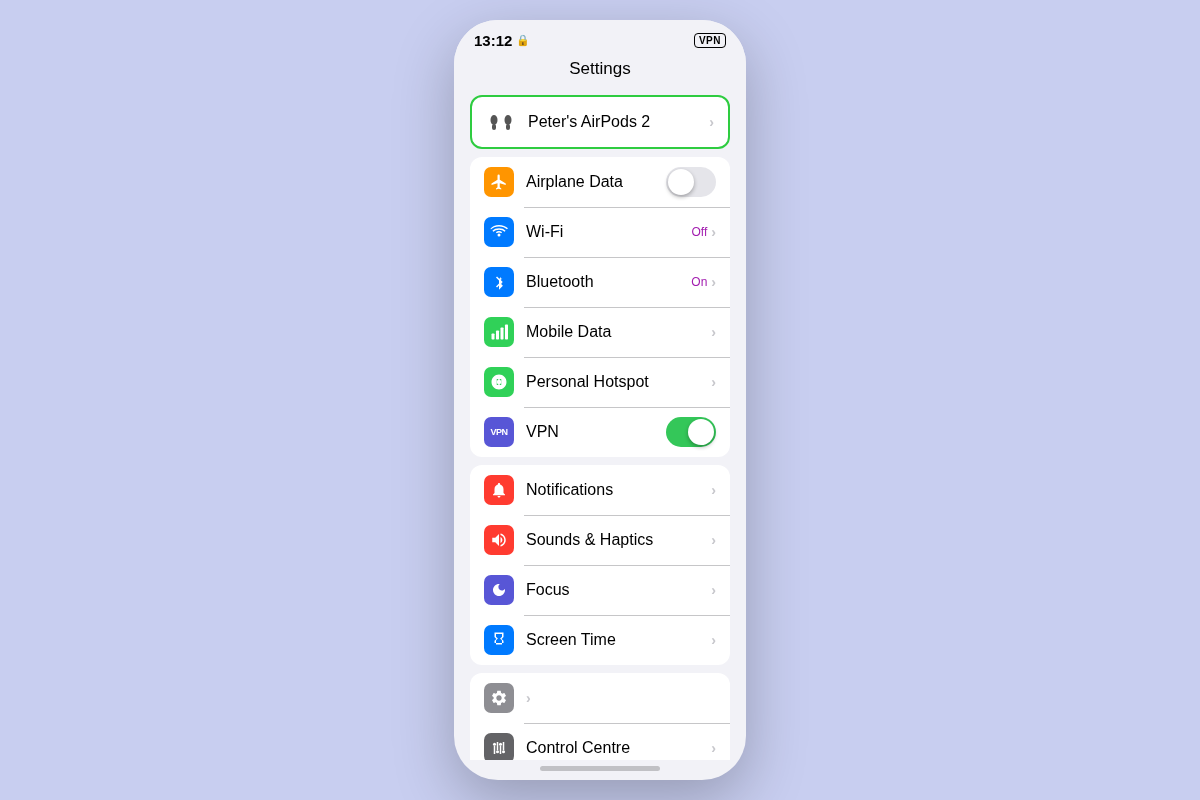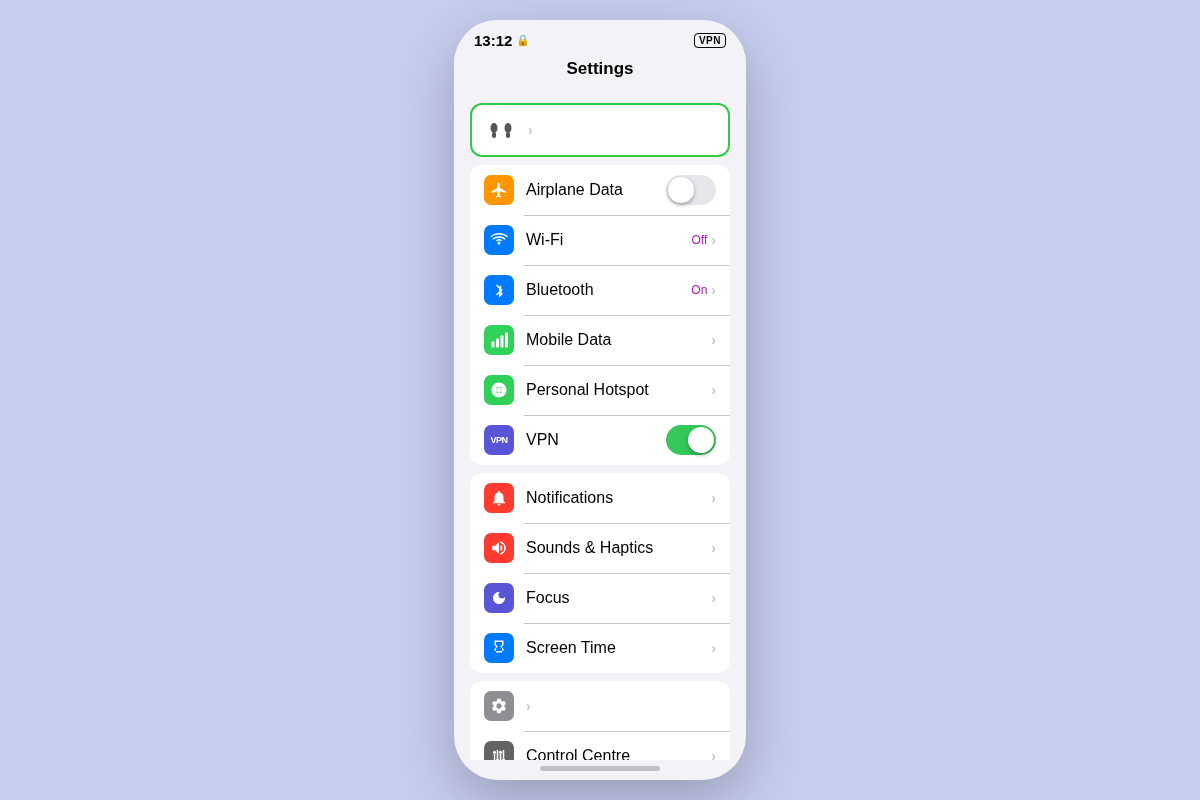--- a/index.html
+++ b/index.html
@@ -56,23 +56,23 @@
       padding: 1px 4px;
       font-size: 10px;
       font-weight: 700;
       color: #000;
       letter-spacing: 0.5px;
     }
 
     .nav-bar {
       background: #f2f2f7;
       text-align: center;
-      padding: 6px 0 24px;
+      padding: 6px 0 16px;
       font-size: 17px;
-      font-weight: 700;
+      font-weight: 400;
       color: #000;
       flex-shrink: 0;
     }
 
     .scroll-area {
       flex: 1;
       overflow-y: auto;
       padding: 0 16px 20px;
       scrollbar-width: none;
     }
@@ -249,20 +249,21 @@
         <div class="airpods-icon-wrap">
           <svg width="28" height="22" viewBox="0 0 28 22" fill="none">
 
             <ellipse cx="7" cy="9" rx="3.5" ry="5" fill="#555"></ellipse>
             <rect x="5" y="13" width="4" height="6" rx="2" fill="#555"></rect>
 
             <ellipse cx="21" cy="9" rx="3.5" ry="5" fill="#555"></ellipse>
             <rect x="19" y="13" width="4" height="6" rx="2" fill="#555"></rect>
           </svg>
         </div>
+        <span class="row-label">Peter's AirPods 2</span>
         <span class="chevron">›</span>
       </div>
     </div>
 
     <div class="settings-section">
 
       <div class="settings-row">
         <div class="icon-wrap icon-orange">
           <svg width="18" height="18" viewBox="0 0 24 24" fill="white">
             <path d="M21 16v-2l-8-5V3.5A1.5 1.5 0 0 0 11.5 2 1.5 1.5 0 0 0 10 3.5V9l-8 5v2l8-2.5V19l-2 1.5V22l3.5-1 3.5 1v-1.5L13 19v-5.5l8 2.5z"></path>

